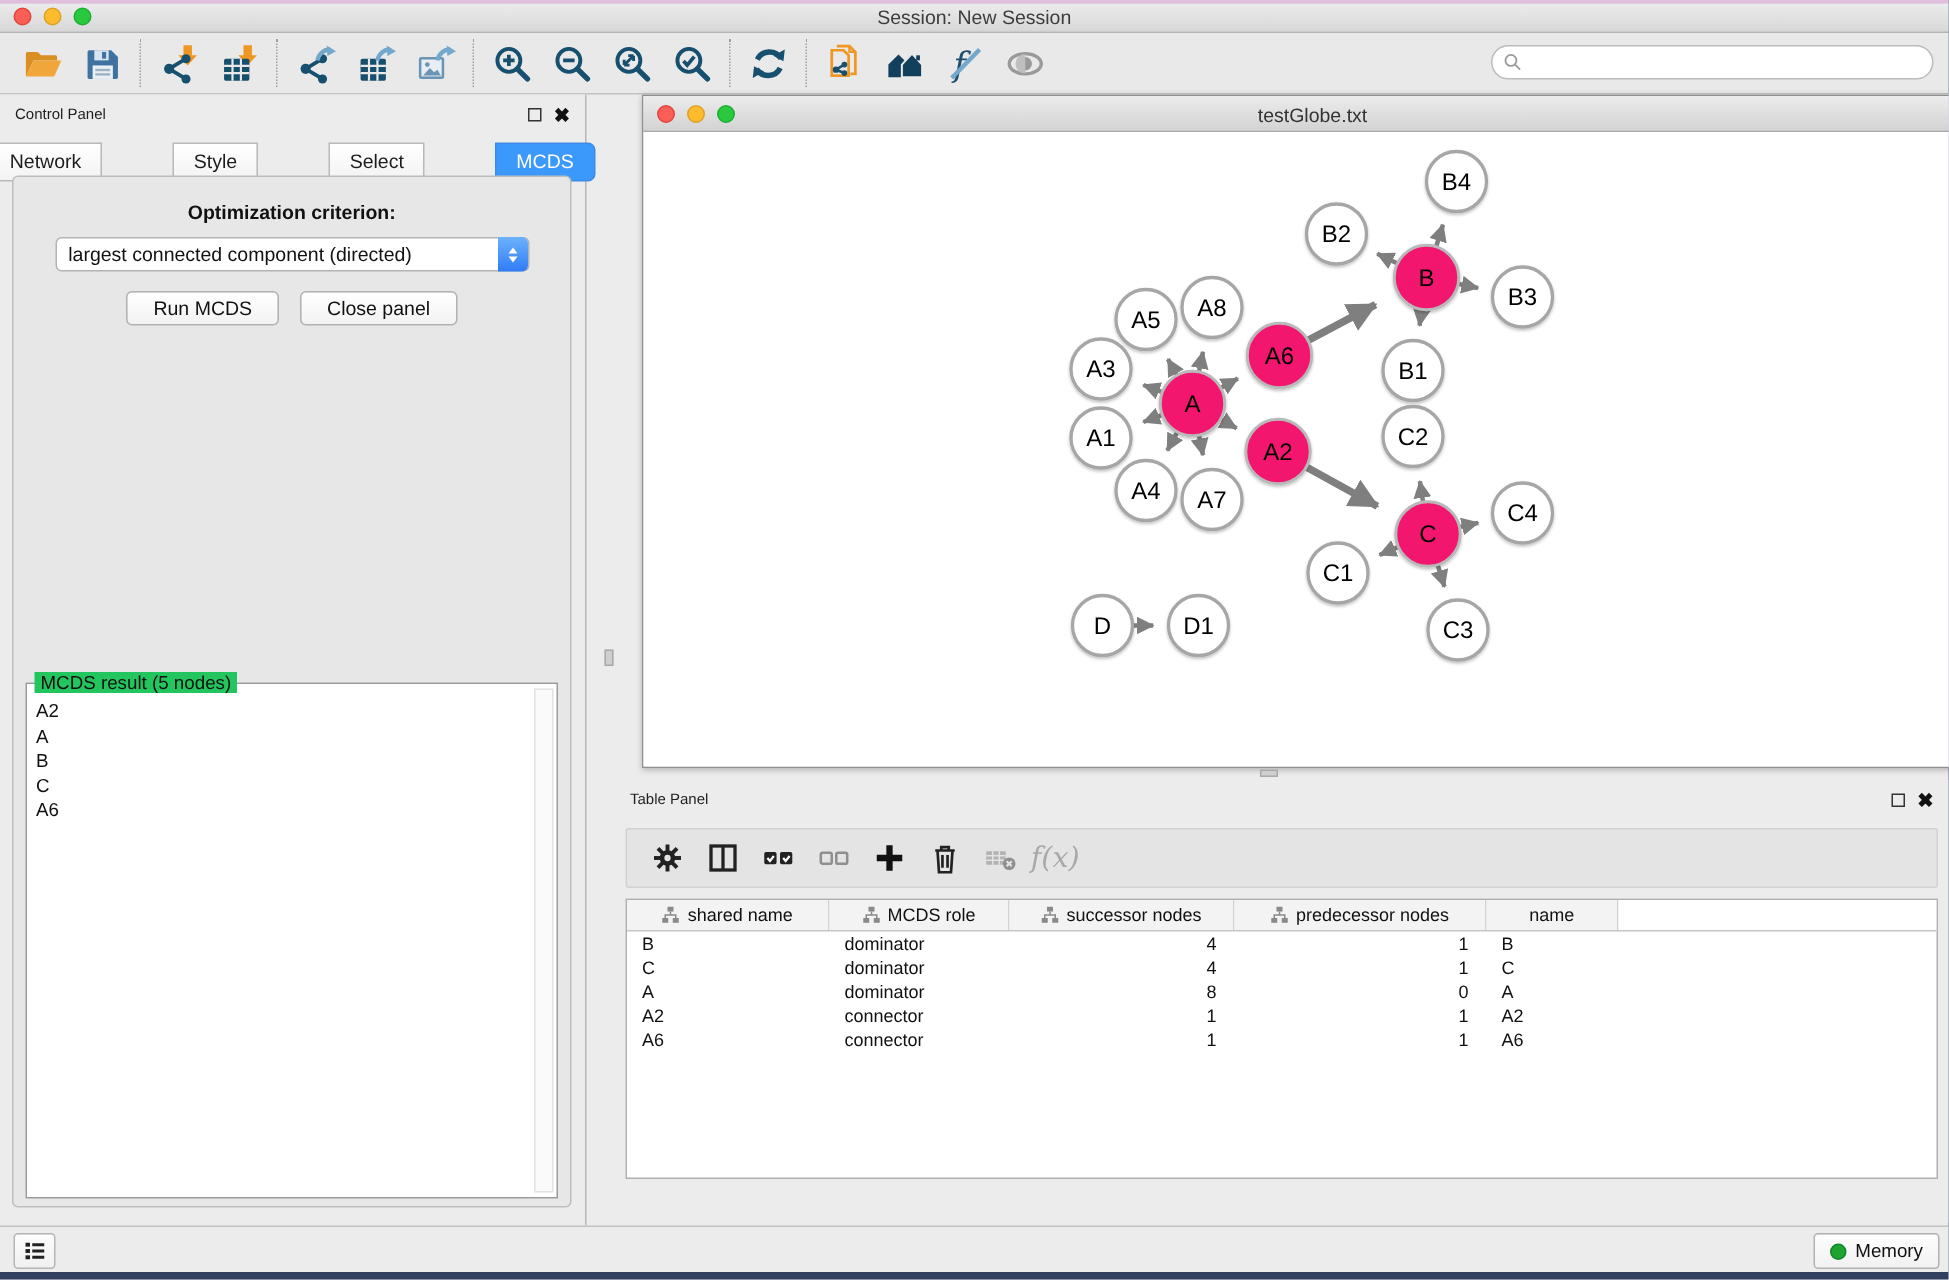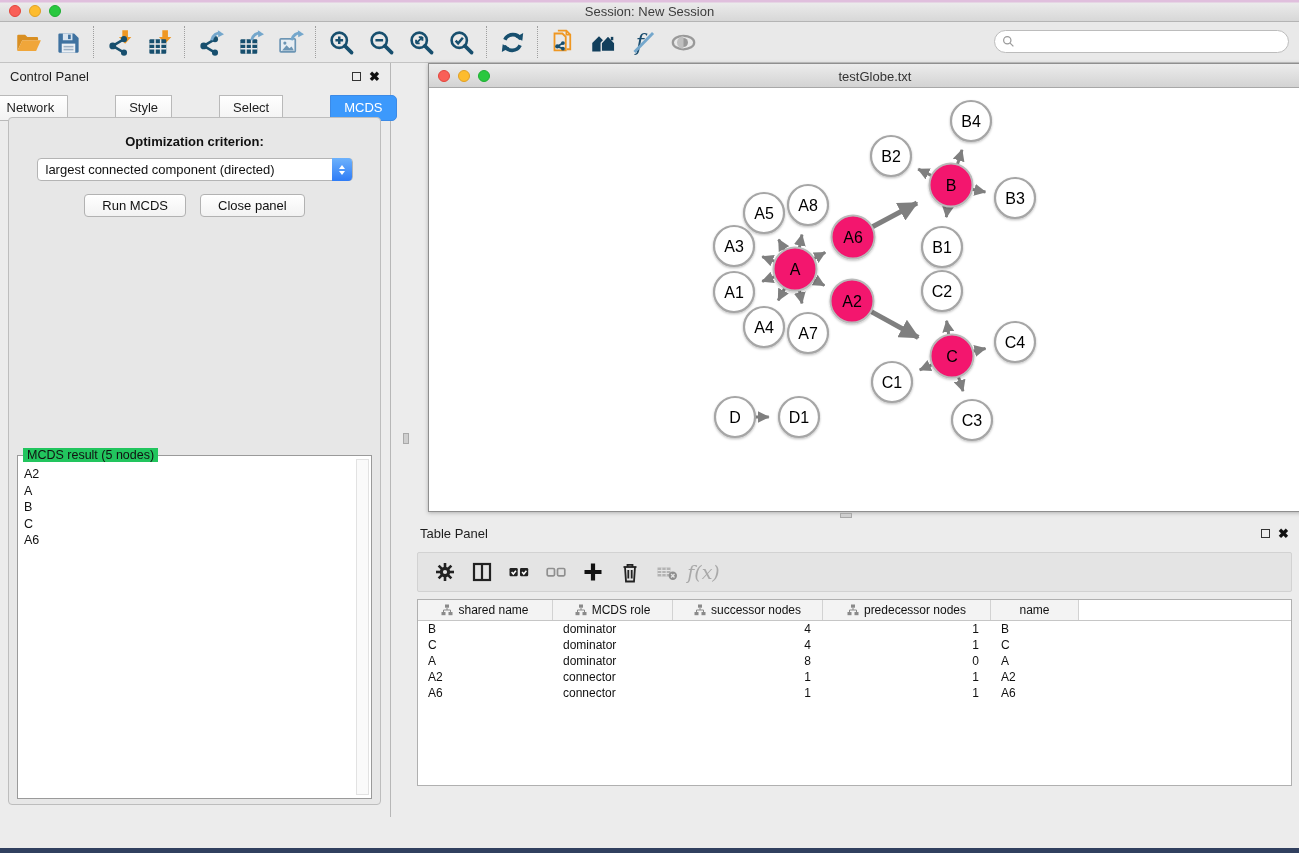--- a/index.html
+++ b/index.html
@@ -25,21 +25,21 @@
   .tbtn svg { width:27px; height:27px; }
   .tsep { width:0; height:32px; border-left:1px dotted #9f9f9f; margin:0 5px; }
   .searchbox { position:absolute; right:10px; top:8px; width:295px; height:23px; background:#fff;
     border:1px solid #bcbcbc; border-radius:12px; display:flex; align-items:center; padding-left:7px; }
   .searchbox svg { width:13px; height:13px; }
   .searchbox input { border:none; outline:none; background:transparent; font-size:12px; flex:1; padding:0 6px; font-family:"Liberation Sans",sans-serif; }
 
   
   .control-panel { position:absolute; left:0; top:63px; width:391px; height:754px; background:#ececec; border-right:1px solid #b7b7b7; }
   .panel-header { height:26px; display:flex; align-items:center; padding:0 10px; }
-  .panel-header .ph-title { font-size:13px; color:#1e1e1e; flex:1; }
+  .panel-header .ph-title { font-size:10px; color:#1e1e1e; flex:1; }
   .ph-icons { display:flex; align-items:center; gap:8px; }
   .float-ic { width:9px; height:9px; border:1.5px solid #333; display:inline-block; }
   .close-ic { font-size:13px; font-weight:bold; color:#111; line-height:1; }
   .cp-tabs { position:absolute; left:0; right:0; top:32px; display:flex; justify-content:center;gap:48px; }
   .tab { border:1px solid #b9b9b9; margin-left:-1px; padding:4px 13px 5px; font-size:13px; color:#1c1c1c;
     background:linear-gradient(#ffffff,#f3f3f3); cursor:default; }
   .tab:first-child { border-radius:5px 0 0 5px; }
   .tab:last-child { border-radius:0 5px 5px 0;text-align:right; }
   .tab.active { background:#3c99fc; border-color:#3c8ae6; color:#fff; }
   .cp-box { position:absolute; left:8px; right:9px; top:54px; bottom:12px; background:#e7e7e7;
@@ -561,13 +561,33 @@
             <div class="tt-cell" style="width: 135px;">A6</div>
             <div class="tt-cell" style="width: 120px;">connector</div>
             <div class="tt-cell num" style="width: 150px;">1</div>
             <div class="tt-cell num" style="width: 168px;">1</div>
             <div class="tt-cell" style="width: 88px;">A6</div>
           </div>
         </div>
     </div>
   </div>
 
+  <div class="statusbar">
+    <div class="sb-left-btn">
+      <svg viewBox="0 0 16 16">
+        <g fill="#222">
+            <rect x="2" y="2.5" width="3" height="2.6"></rect>
+            <rect x="2" y="6.7" width="3" height="2.6"></rect>
+            <rect x="2" y="10.9" width="3" height="2.6"></rect>
+          </g>
+        <g stroke="#222" stroke-width="2">
+            <path d="M6.5 3.8 h8"></path>
+            <path d="M6.5 8 h8"></path>
+            <path d="M6.5 12.2 h8"></path>
+          </g>
+      </svg>
+    </div>
+    <div class="memory-btn">
+      <span class="mem-dot"></span>
+      <span>Memory</span>
+    </div>
+  </div>
 </div>
 
 </body></html>

